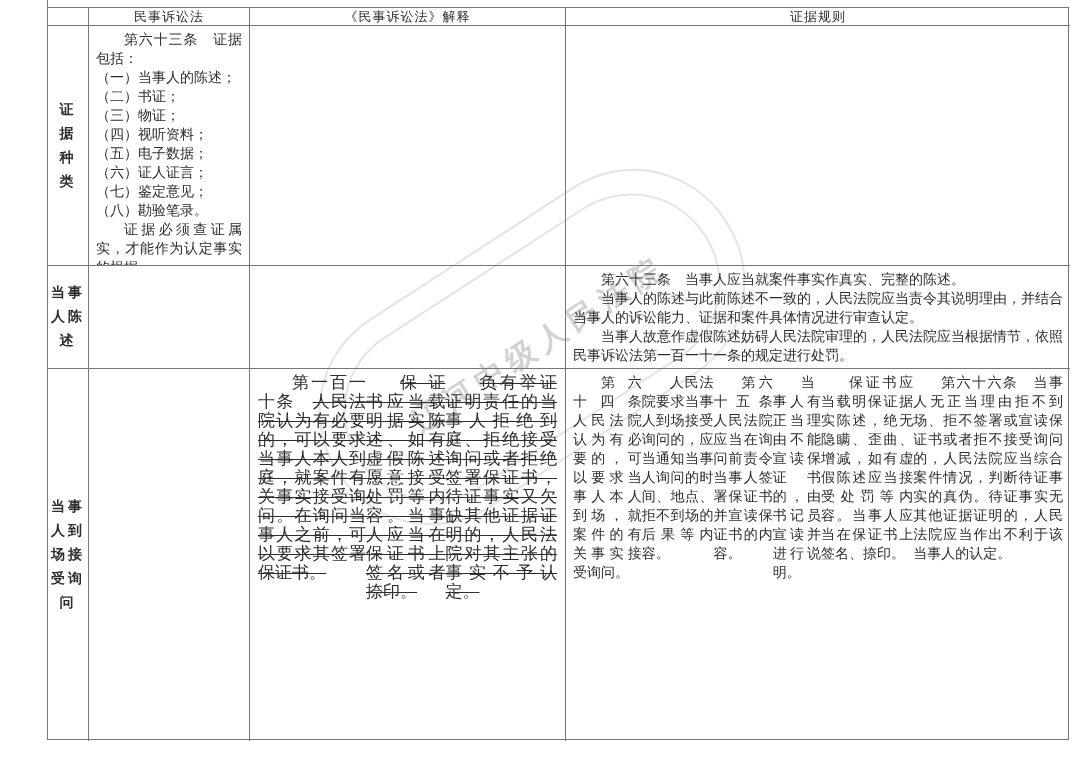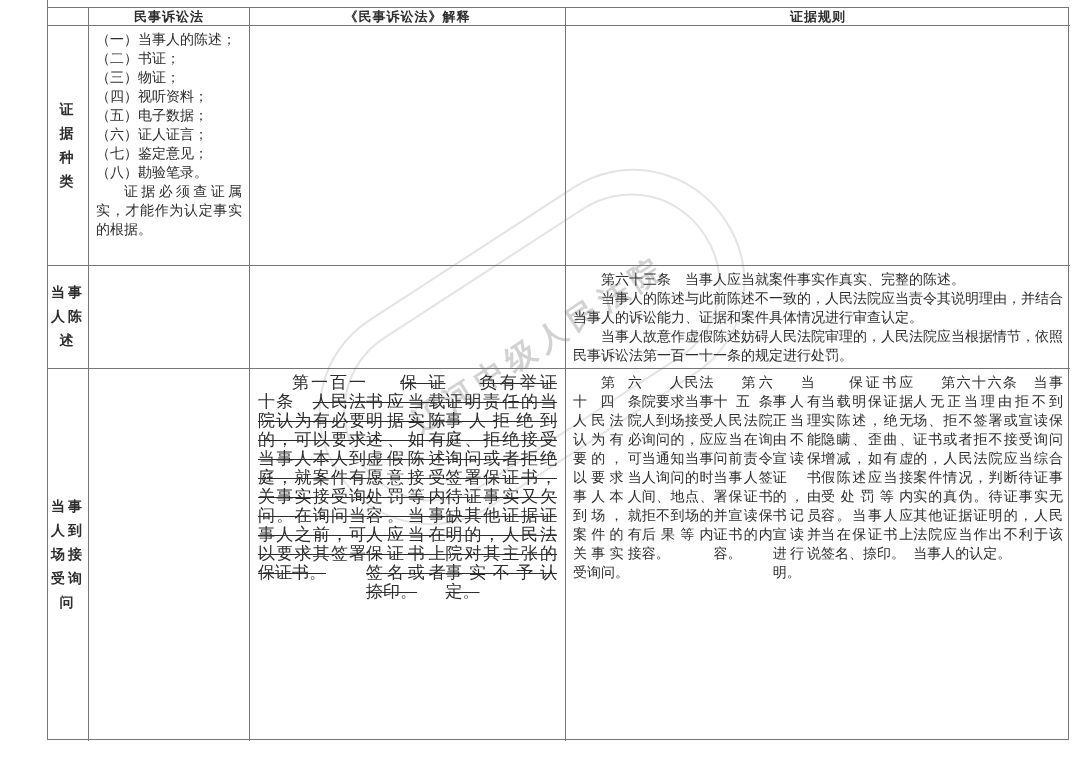--- a/index.html
+++ b/index.html
@@ -28,21 +28,21 @@
     display:grid;
     grid-template-columns:41px 161px 316px 504px;
     grid-template-rows:18px 240px 103px 372px;
     border:1px solid #777; box-sizing:border-box;
     z-index:1; background:transparent;
   }
   .cell { border-right:1px solid #777; border-bottom:1px solid #777; box-sizing:border-box; overflow:hidden; }
   .cell.last-col { border-right:none; }
   .cell.last-row { border-bottom:none; }
 
-  .hcell { display:flex; justify-content:center; font-weight:bold; font-size:13px; letter-spacing:1px; }
+  .hcell { display:flex; justify-content:center; font-weight:normal; font-size:13px; letter-spacing:1px; }
 
   .lcell { display:flex; align-items:center; justify-content:center; font-weight:bold; font-size:14px; }
   .vlabel div { line-height:24px; letter-spacing:3px; text-align:center; }
 
   .tcell { padding:4px 7px; font-size:14px; line-height:19px; text-align:justify; }
   .tcell.small { font-size:17px; padding:4px 8px; }
   .tcell.vcenter { display:flex; justify-content:center; }
   .para { margin:0; text-indent:2em; }
   .para.noindent { text-indent:0; }
   .strike { text-decoration:line-through; text-decoration-thickness:1px; }
@@ -75,20 +75,21 @@
 
     <div class="cell lcell">
       <div class="vlabel">
         <div>证</div>
         <div>据</div>
         <div>种</div>
         <div>类</div>
       </div>
     </div>
     <div class="cell tcell">
+      <p class="para">第六十三条　证据包括：</p>
       <p class="para noindent">（一）当事人的陈述；</p>
       <p class="para noindent">（二）书证；</p>
       <p class="para noindent">（三）物证；</p>
       <p class="para noindent">（四）视听资料；</p>
       <p class="para noindent">（五）电子数据；</p>
       <p class="para noindent">（六）证人证言；</p>
       <p class="para noindent">（七）鉴定意见；</p>
       <p class="para noindent">（八）勘验笔录。</p>
       <p class="para">证据必须查证属实，才能作为认定事实的根据。</p>
     </div>

